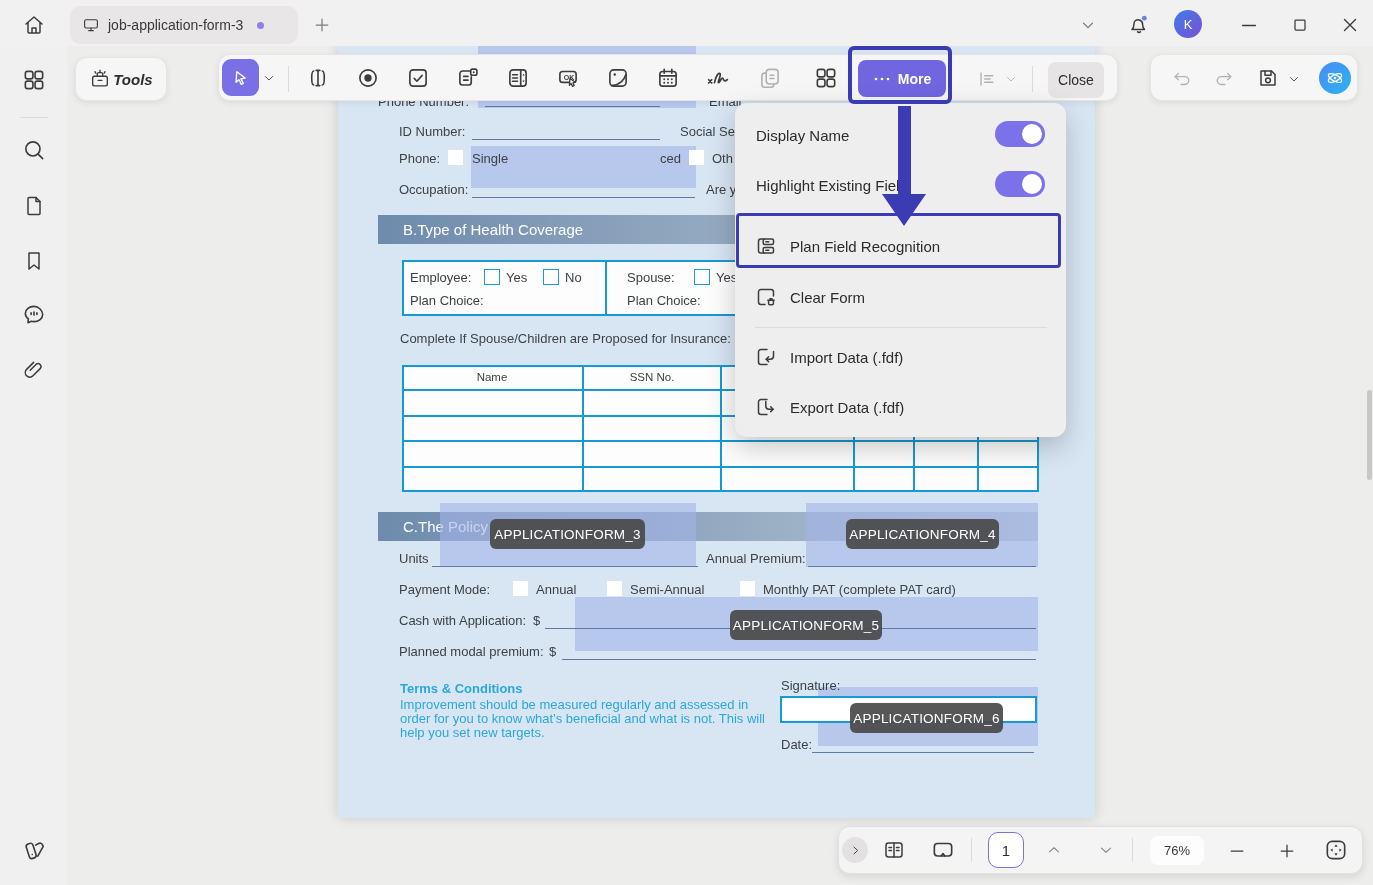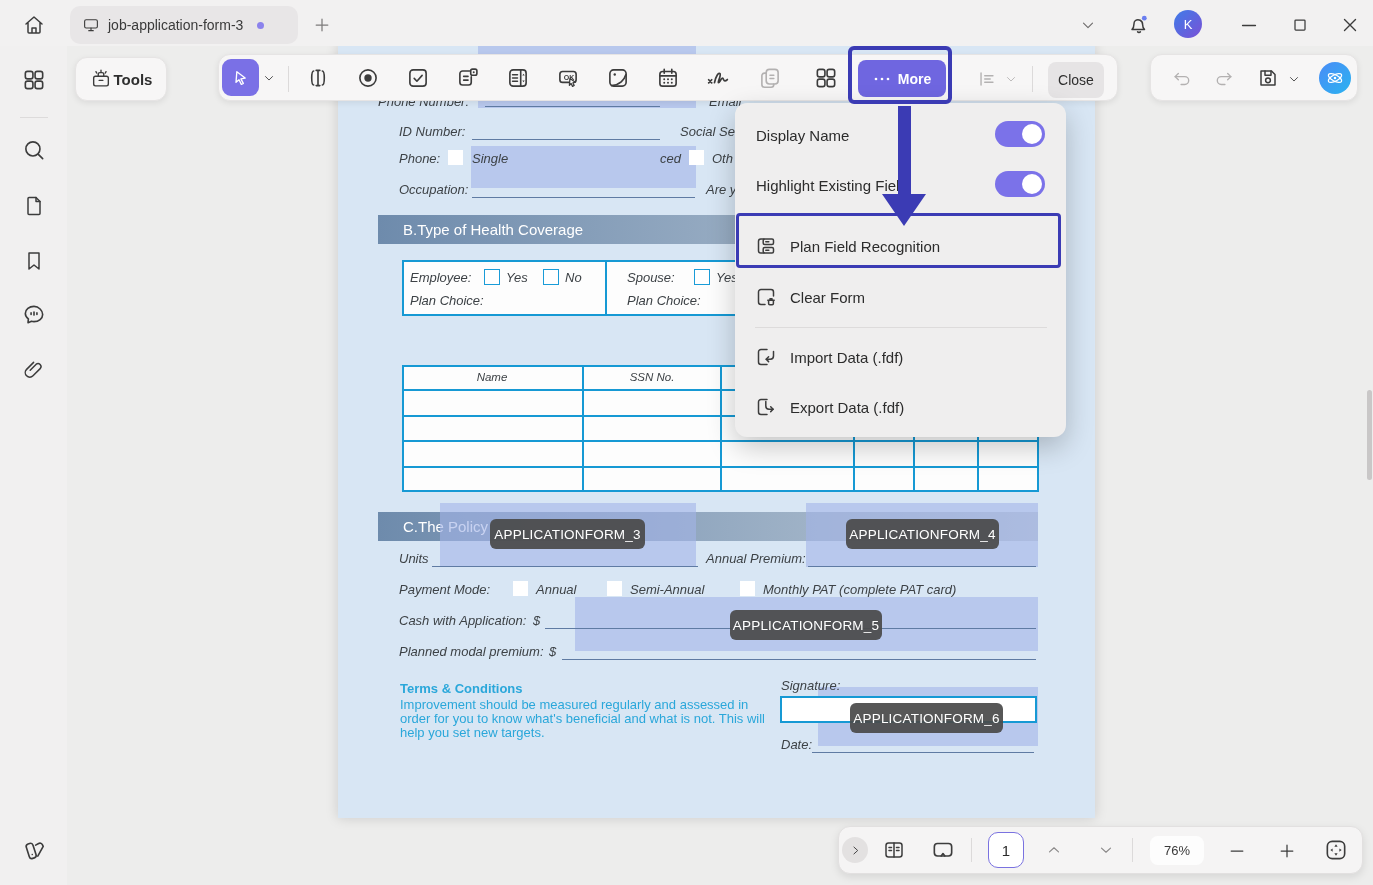--- a/index.html
+++ b/index.html
@@ -14,33 +14,33 @@
   .tab{left:70px;top:6px;width:228px;height:38px;background:#e8e6e7;border-radius:10px;display:flex;align-items:center;padding:0 12px;gap:8px;z-index:41;}
   .tab-title{font-size:14px;color:#3a3a3a;}
   .tab-dot{width:7px;height:7px;border-radius:50%;background:#8b82ec;margin-left:6px;}
   .iconbtn{display:flex;align-items:center;justify-content:center;cursor:default;}
   .avatar{width:28px;height:28px;border-radius:50%;background:linear-gradient(135deg,#3f7ce8,#7a51d6);color:#fff;font-size:13px;display:flex;align-items:center;justify-content:center;}
   
   .sidebar{left:0;top:46px;width:67px;height:839px;background:#f1f0f0;z-index:40;}
   .side-ic{left:20px;width:28px;height:28px;}
   
   .bar{background:#f7f6f6;border:1px solid #e6e4e4;border-radius:12px;box-shadow:0 2px 6px rgba(0,0,0,.08);z-index:10;}
-  .toolsbtn{left:75px;top:57px;width:92px;height:44px;display:flex;align-items:center;justify-content:center;gap:2px;}
+  .toolsbtn{left:75px;top:57px;width:92px;height:44px;display:flex;align-items:center;justify-content:center;gap:2px;font-style:italic;}
   .tools-label{font-size:15px;font-weight:bold;color:#2f2f2f;}
   .maintb{left:218px;top:54px;width:900px;height:47px;}
   .righttb{left:1150px;top:54px;width:208px;height:47px;}
   .seltool{left:222px;top:59px;width:37px;height:37px;background:#7a70e6;border-radius:9px;display:flex;align-items:center;justify-content:center;z-index:11;}
   .toolbtn{width:34px;height:34px;display:flex;align-items:center;justify-content:center;z-index:11;top:61px;}
   .vdiv{width:1px;background:#dcdada;z-index:11;}
   .morebtn{left:858px;top:60px;width:88px;height:37px;background:#6f66e0;border-radius:8px;display:flex;align-items:center;justify-content:center;gap:7px;color:#fff;z-index:11;}
   .more-label{font-size:14px;font-weight:bold;color:#fff;}
   .closebtn{left:1048px;top:62px;width:56px;height:36px;background:#e6e4e5;border-radius:8px;display:flex;align-items:center;justify-content:center;font-size:14px;color:#2e2e2e;z-index:11;}
   
   .page{left:338px;top:44px;width:757px;height:774px;background:#d8e6f4;box-shadow:0 0 12px rgba(0,0,0,.15);z-index:1;}
-  .lbl{position:absolute;font-size:13px;color:#3d4246;white-space:nowrap;z-index:3;font-style:italic;}
+  .lbl{position:absolute;font-size:13px;color:#3d4246;white-space:nowrap;z-index:3;}
   .uline{position:absolute;height:0;border-bottom:1.5px solid #5f7ba3;z-index:3;}
   .hl{position:absolute;background:rgba(164,180,232,.6);z-index:2;}
   .badge{position:absolute;background:rgba(74,74,74,.93);color:#fff;border-radius:6px;display:flex;align-items:center;justify-content:center;font-size:13.5px;z-index:4;letter-spacing:.2px;}
   .cbw{position:absolute;width:15px;height:15px;background:#fff;z-index:3;}
   .cbc{position:absolute;width:16px;height:16px;background:#fff;border:1.6px solid #1a9cd8;z-index:3;}
   .sechdr{position:absolute;left:378px;width:660px;height:29px;background:linear-gradient(90deg,#6e8bac,#b9c7d5);display:flex;align-items:center;padding-left:25px;z-index:2;}
   .sechdr span{color:#fff;font-size:15px;}
   .tbl{position:absolute;border:2px solid #1699d4;background:#fdfdfd;z-index:2;}
   .tline{position:absolute;background:#1699d4;z-index:3;}
   .terms{position:absolute;color:#2aa7da;font-size:13px;z-index:3;white-space:nowrap;}
@@ -101,20 +101,21 @@
   <div class="cbc" style="left:484px;top:269px;"></div>
   <div class="lbl" style="left:506px;top:270px;">Yes</div>
   <div class="cbc" style="left:543px;top:269px;"></div>
   <div class="lbl" style="left:565px;top:270px;">No</div>
   <div class="lbl" style="left:410px;top:293px;">Plan Choice:</div>
   <div class="lbl" style="left:627px;top:270px;">Spouse:</div>
   <div class="cbc" style="left:694px;top:269px;"></div>
   <div class="lbl" style="left:716px;top:270px;">Yes</div>
   <div class="lbl" style="left:627px;top:293px;">Plan Choice:</div>
 
+  <div class="lbl" style="left:400px;top:331px;">Complete If Spouse/Children are Proposed for Insurance:</div>
 
   <div class="tbl" style="left:402px;top:365px;width:637px;height:127px;"></div>
   <div class="tline" style="left:582px;top:365px;width:2px;height:127px"></div>
   <div class="tline" style="left:720px;top:365px;width:2px;height:127px"></div>
   <div class="tline" style="left:853px;top:365px;width:2px;height:127px"></div>
   <div class="tline" style="left:913px;top:365px;width:2px;height:127px"></div>
   <div class="tline" style="left:977px;top:365px;width:2px;height:127px"></div>
   <div class="tline" style="left:402px;top:389px;width:637px;height:2px"></div>
   <div class="tline" style="left:402px;top:415px;width:637px;height:2px"></div>
   <div class="tline" style="left:402px;top:440px;width:637px;height:2px"></div>

